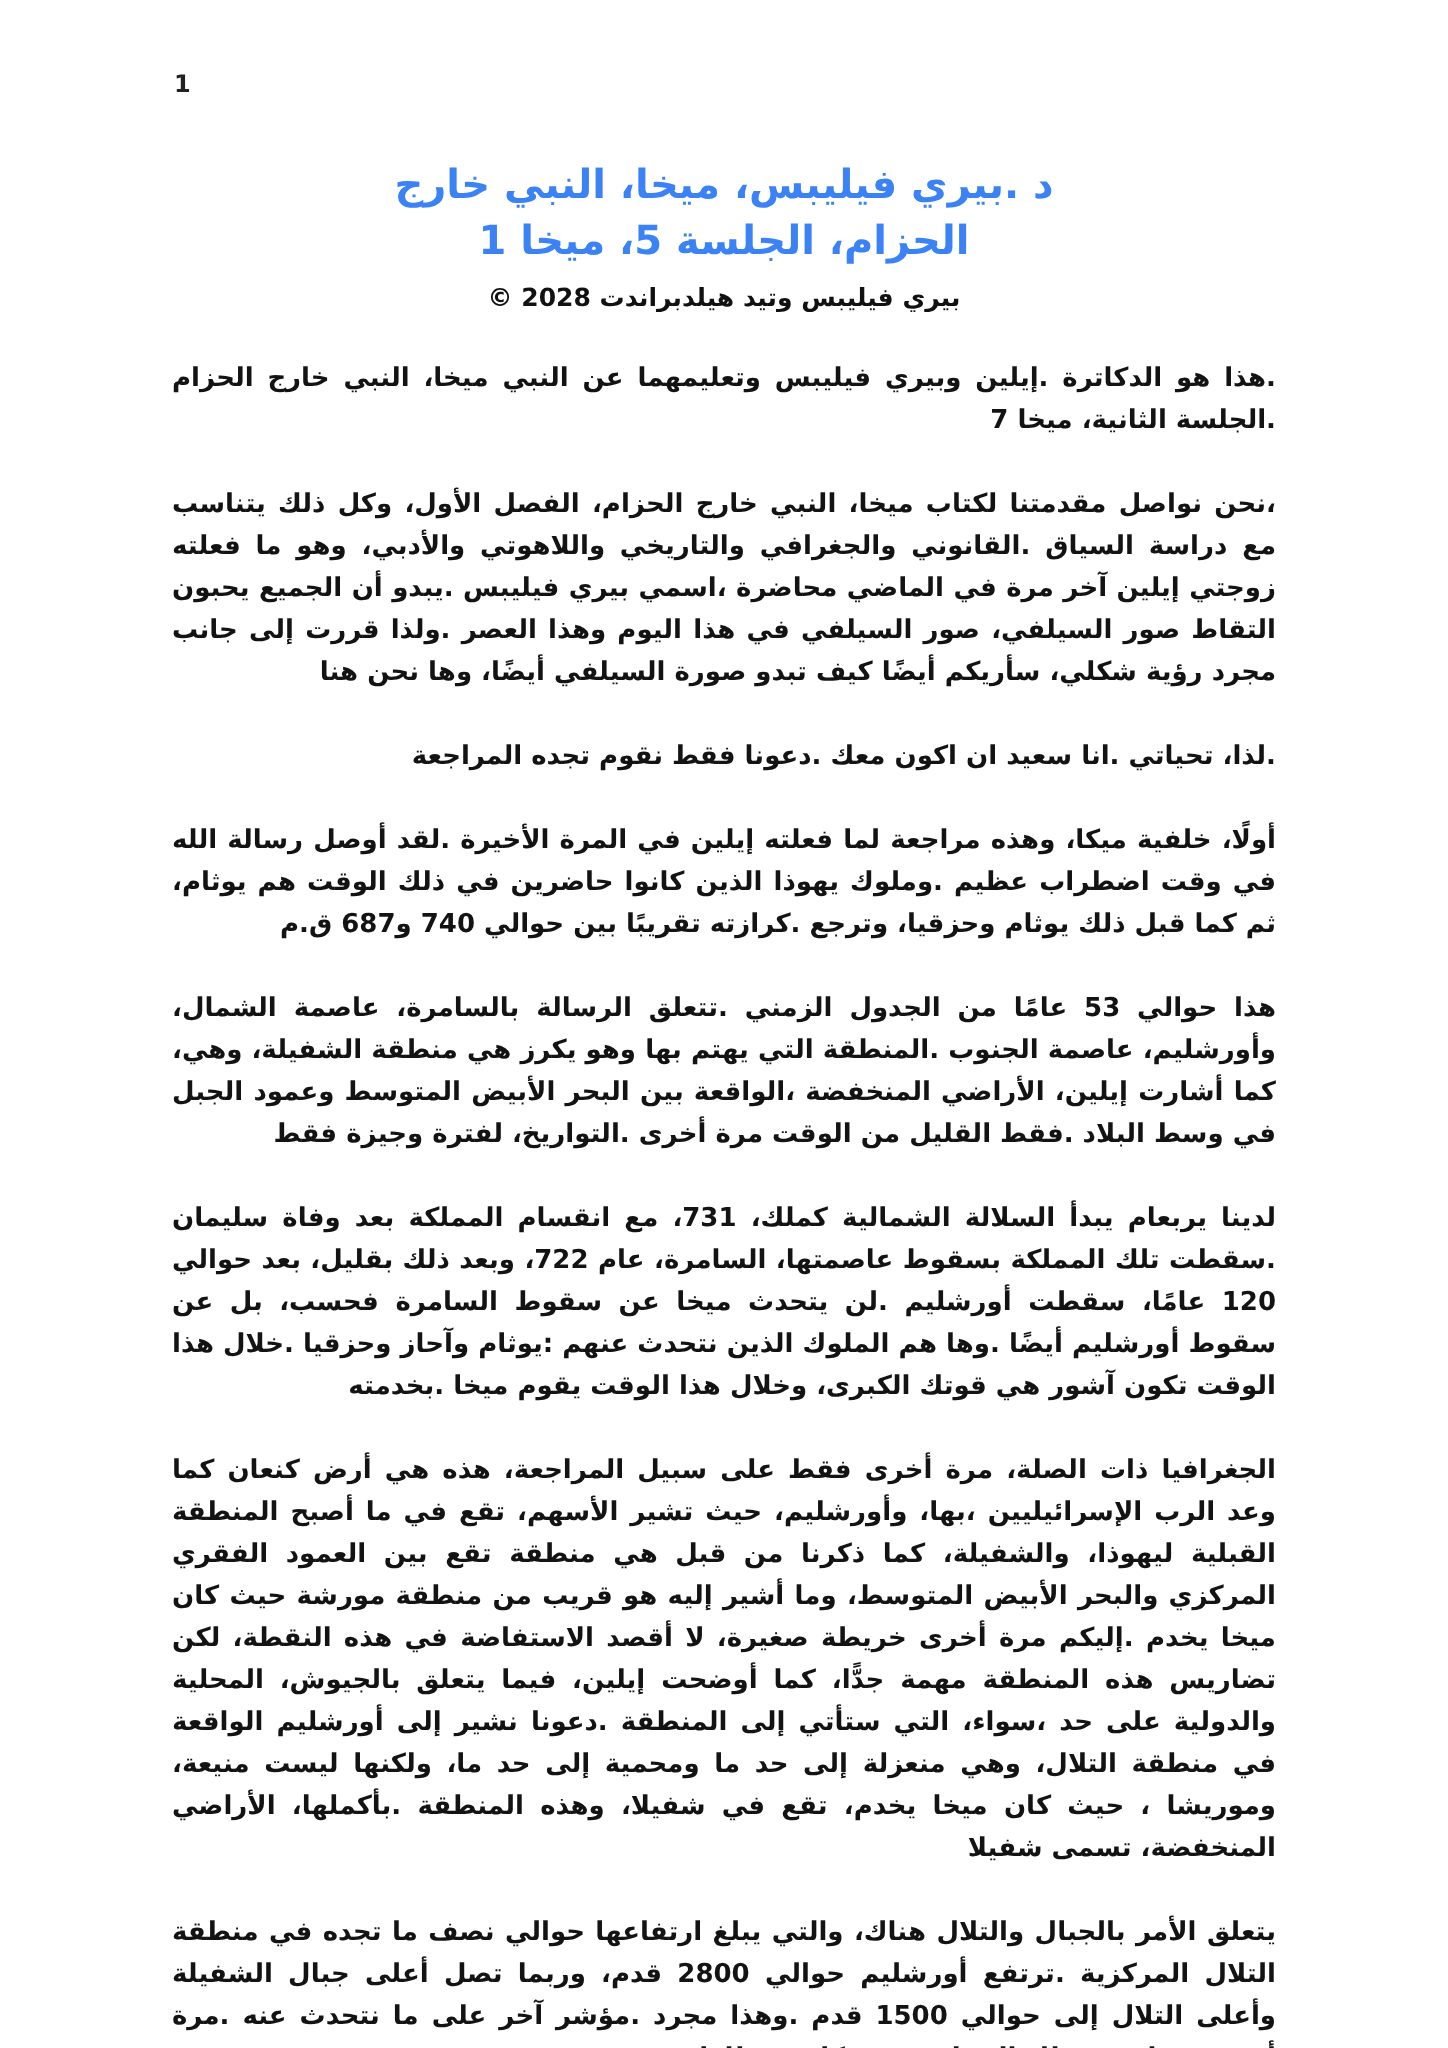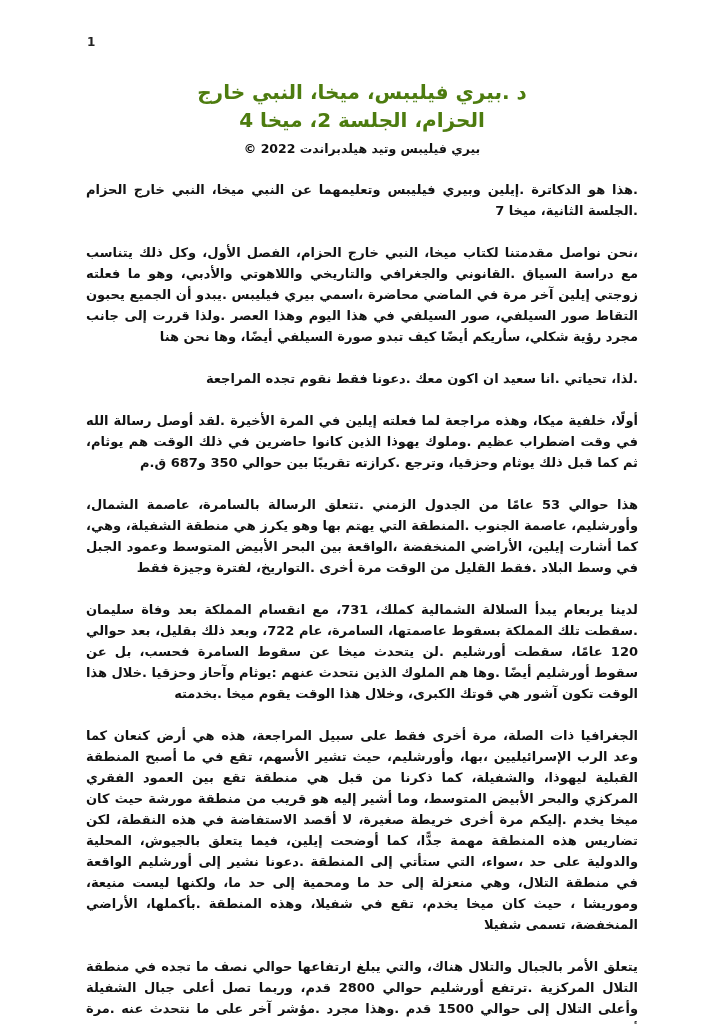--- a/index.html
+++ b/index.html
@@ -23,21 +23,21 @@
     top:78px;
     left:86px;
     width:552px;
   }
   .title{
     direction:rtl;
     text-align:center;
     font-weight:bold;
     font-size:20px;
     line-height:28px;
-    color:#4d7c0f;
+    color:#3b82f6;
   }
   .byline{
     direction:rtl;
     text-align:center;
     font-weight:bold;
     font-size:12.5px;
     line-height:16px;
     margin-top:7px;
     color:#111;
   }
@@ -59,30 +59,30 @@
 <body>
 
 <div class="page">
 
   <div class="pagenum">1</div>
 
   <div class="content">
 
     <div class="title">
       <div>د .بيري فيليبس، ميخا، النبي خارج</div>
-      <div>الحزام، الجلسة 2، ميخا 4</div>
+      <div>الحزام، الجلسة 5، ميخا 1</div>
     </div>
 
-    <div class="byline">بيري فيليبس وتيد هيلدبراندت 2022 ©</div>
+    <div class="byline">بيري فيليبس وتيد هيلدبراندت 2028 ©</div>
 
     <div class="bodytext">
       <p>.هذا هو الدكاترة .إيلين وبيري فيليبس وتعليمهما عن النبي ميخا، النبي خارج الحزام .الجلسة الثانية، ميخا 7</p>
       <p>،نحن نواصل مقدمتنا لكتاب ميخا، النبي خارج الحزام، الفصل الأول، وكل ذلك يتناسب مع دراسة السياق .القانوني والجغرافي والتاريخي واللاهوتي والأدبي، وهو ما فعلته زوجتي إيلين آخر مرة في الماضي محاضرة ،اسمي بيري فيليبس .يبدو أن الجميع يحبون التقاط صور السيلفي، صور السيلفي في هذا اليوم وهذا العصر .ولذا قررت إلى جانب مجرد رؤية شكلي، سأريكم أيضًا كيف تبدو صورة السيلفي أيضًا، وها نحن هنا</p>
       <p>.لذا، تحياتي .انا سعيد ان اكون معك .دعونا فقط نقوم تجده المراجعة</p>
-      <p>أولًا، خلفية ميكا، وهذه مراجعة لما فعلته إيلين في المرة الأخيرة .لقد أوصل رسالة الله في وقت اضطراب عظيم .وملوك يهوذا الذين كانوا حاضرين في ذلك الوقت هم يوثام، ثم كما قبل ذلك يوثام وحزقيا، وترجع .كرازته تقريبًا بين حوالي 350 و687 ق.م</p>
+      <p>أولًا، خلفية ميكا، وهذه مراجعة لما فعلته إيلين في المرة الأخيرة .لقد أوصل رسالة الله في وقت اضطراب عظيم .وملوك يهوذا الذين كانوا حاضرين في ذلك الوقت هم يوثام، ثم كما قبل ذلك يوثام وحزقيا، وترجع .كرازته تقريبًا بين حوالي 740 و687 ق.م</p>
       <p>هذا حوالي 53 عامًا من الجدول الزمني .تتعلق الرسالة بالسامرة، عاصمة الشمال، وأورشليم، عاصمة الجنوب .المنطقة التي يهتم بها وهو يكرز هي منطقة الشفيلة، وهي، كما أشارت إيلين، الأراضي المنخفضة ،الواقعة بين البحر الأبيض المتوسط وعمود الجبل في وسط البلاد .فقط القليل من الوقت مرة أخرى .التواريخ، لفترة وجيزة فقط</p>
       <p>لدينا يربعام يبدأ السلالة الشمالية كملك، 731، مع انقسام المملكة بعد وفاة سليمان .سقطت تلك المملكة بسقوط عاصمتها، السامرة، عام 722، وبعد ذلك بقليل، بعد حوالي 120 عامًا، سقطت أورشليم .لن يتحدث ميخا عن سقوط السامرة فحسب، بل عن سقوط أورشليم أيضًا .وها هم الملوك الذين نتحدث عنهم :يوثام وآحاز وحزقيا .خلال هذا الوقت تكون آشور هي قوتك الكبرى، وخلال هذا الوقت يقوم ميخا .بخدمته</p>
       <p>الجغرافيا ذات الصلة، مرة أخرى فقط على سبيل المراجعة، هذه هي أرض كنعان كما وعد الرب الإسرائيليين ،بها، وأورشليم، حيث تشير الأسهم، تقع في ما أصبح المنطقة القبلية ليهوذا، والشفيلة، كما ذكرنا من قبل هي منطقة تقع بين العمود الفقري المركزي والبحر الأبيض المتوسط، وما أشير إليه هو قريب من منطقة مورشة حيث كان ميخا يخدم .إليكم مرة أخرى خريطة صغيرة، لا أقصد الاستفاضة في هذه النقطة، لكن تضاريس هذه المنطقة مهمة جدًّا، كما أوضحت إيلين، فيما يتعلق بالجيوش، المحلية والدولية على حد ،سواء، التي ستأتي إلى المنطقة .دعونا نشير إلى أورشليم الواقعة في منطقة التلال، وهي منعزلة إلى حد ما ومحمية إلى حد ما، ولكنها ليست منيعة، وموريشا ، حيث كان ميخا يخدم، تقع في شفيلا، وهذه المنطقة .بأكملها، الأراضي المنخفضة، تسمى شفيلا</p>
       <p>يتعلق الأمر بالجبال والتلال هناك، والتي يبلغ ارتفاعها حوالي نصف ما تجده في منطقة التلال المركزية .ترتفع أورشليم حوالي 2800 قدم، وربما تصل أعلى جبال الشفيلة وأعلى التلال إلى حوالي 1500 قدم .وهذا مجرد .مؤشر آخر على ما نتحدث عنه .مرة أخرى، هذا يوضح لك التضاريس بشكل جيد للغاية</p>
 
     </div>
 
   </div>
 </div>
 

